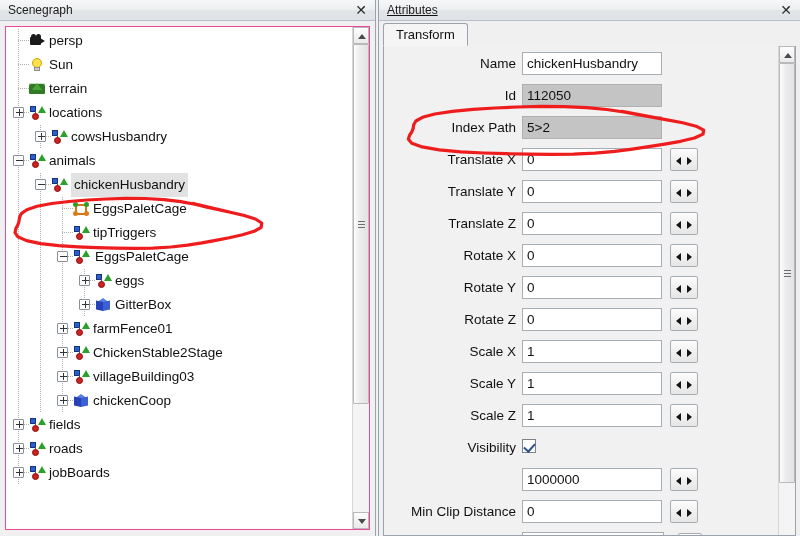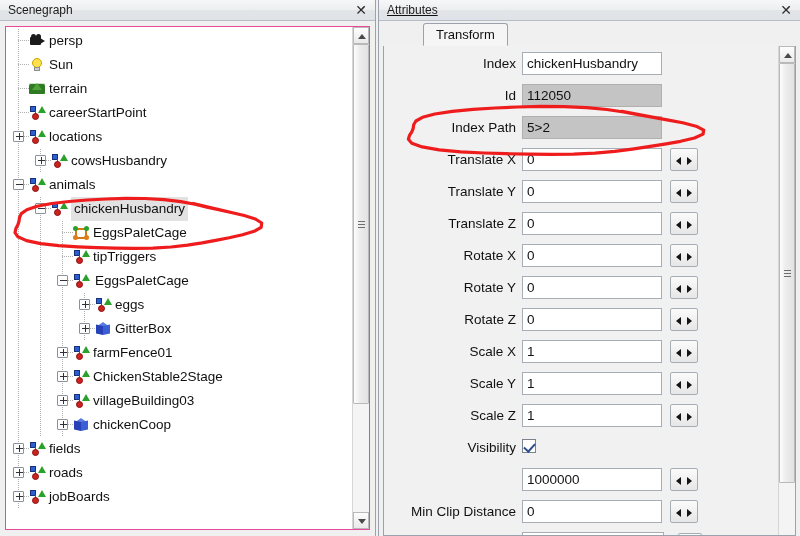--- a/index.html
+++ b/index.html
@@ -85,21 +85,21 @@
   .sb-btn.dn .sb-arrow{border-top:5px solid #4a4a4a;}
   .sb-thumb{position:absolute;left:0;width:16px;box-sizing:border-box;
             background:linear-gradient(to right,#fdfdfd,#ededed 40%,#e2e2e2);
             border:1px solid #b9b9b9;border-radius:1px;cursor:pointer;}
   .sb-grip{position:absolute;left:4px;top:50%;margin-top:-3px;width:7px;height:7px;
            background-image:linear-gradient(to bottom,#6e6e6e 1px,transparent 1px);
            background-size:7px 3px;}
 
   
   #attributes{left:378px;top:0;width:422px;height:536px;border-right:none;border-top:none;border-bottom:none;text-decoration:underline;}
-  .tabstrip{position:absolute;left:4px;top:23px;right:4px;height:23px;border-bottom:1px solid #ec4899;margin-left:40px;}
+  .tabstrip{position:absolute;left:4px;top:23px;right:4px;height:23px;border-bottom:1px solid #ec4899;}
   .tab{position:absolute;left:0;top:0;height:23px;line-height:22px;padding:0 12px;box-sizing:border-box;
        background:#f5f5f5;border:1px solid #9aa3ad;border-bottom:1px solid #f5f5f5;border-radius:3px 3px 0 0;
        font-size:13px;color:#111;cursor:pointer;}
   .attr-body{position:absolute;left:4px;top:46px;right:4px;bottom:0;background:#f1f1f1;
              border:1px solid #9aa3ad;border-top:none;box-sizing:border-box;overflow:hidden;}
   .rows{position:absolute;left:0;top:6px;right:20px;bottom:0;}
   .row{position:relative;height:32px;}
   .rlabel{position:absolute;left:0;top:0;width:138px;height:24px;line-height:24px;
           text-align:right;font-size:13.5px;color:#111;padding-right:6px;box-sizing:border-box;}
   .rfield{position:absolute;left:138px;top:0;width:140px;height:23px;box-sizing:border-box;
@@ -159,31 +159,20 @@
             <span class="ico i-terr" style="left:23px">
               <span class="sky"></span>
               <span class="hill"></span>
               <span class="peak"></span>
             </span>
             <span class="lbl" style="left:43px">terrain</span>
           </div>
           <div class="node">
             <span class="guide" style="left:12px"></span>
             <span class="elbow" style="left:12px;width:12px"></span>
-            <span class="ico i-xform" style="left:23px">
-              <span class="sq"></span>
-              <span class="tri"></span>
-              <span class="stem"></span>
-              <span class="cir"></span>
-            </span>
-            <span class="lbl" style="left:43px">careerStartPoint</span>
-          </div>
-          <div class="node">
-            <span class="guide" style="left:12px"></span>
-            <span class="elbow" style="left:12px;width:12px"></span>
             <span class="expander plus" style="left:7px"></span>
             <span class="ico i-xform" style="left:23px">
               <span class="sq"></span>
               <span class="tri"></span>
               <span class="stem"></span>
               <span class="cir"></span>
             </span>
             <span class="lbl" style="left:43px">locations</span>
           </div>
           <div class="node">
@@ -409,21 +398,21 @@
       <span class="panel-close">✕</span>
     </div>
     <div class="tabstrip">
       <div class="tab">
         <span>Transform</span>
       </div>
     </div>
     <div class="attr-body">
       <div class="rows" id="rows-host">
           <div class="row">
-            <span class="rlabel">Index</span>
+            <span class="rlabel">Name</span>
             <span class="rfield">chickenHusbandry</span>
           </div>
           <div class="row">
             <span class="rlabel">Id</span>
             <span class="rfield ro">112050</span>
           </div>
           <div class="row">
             <span class="rlabel">Index Path</span>
             <span class="rfield ro">5&gt;2</span>
           </div>

